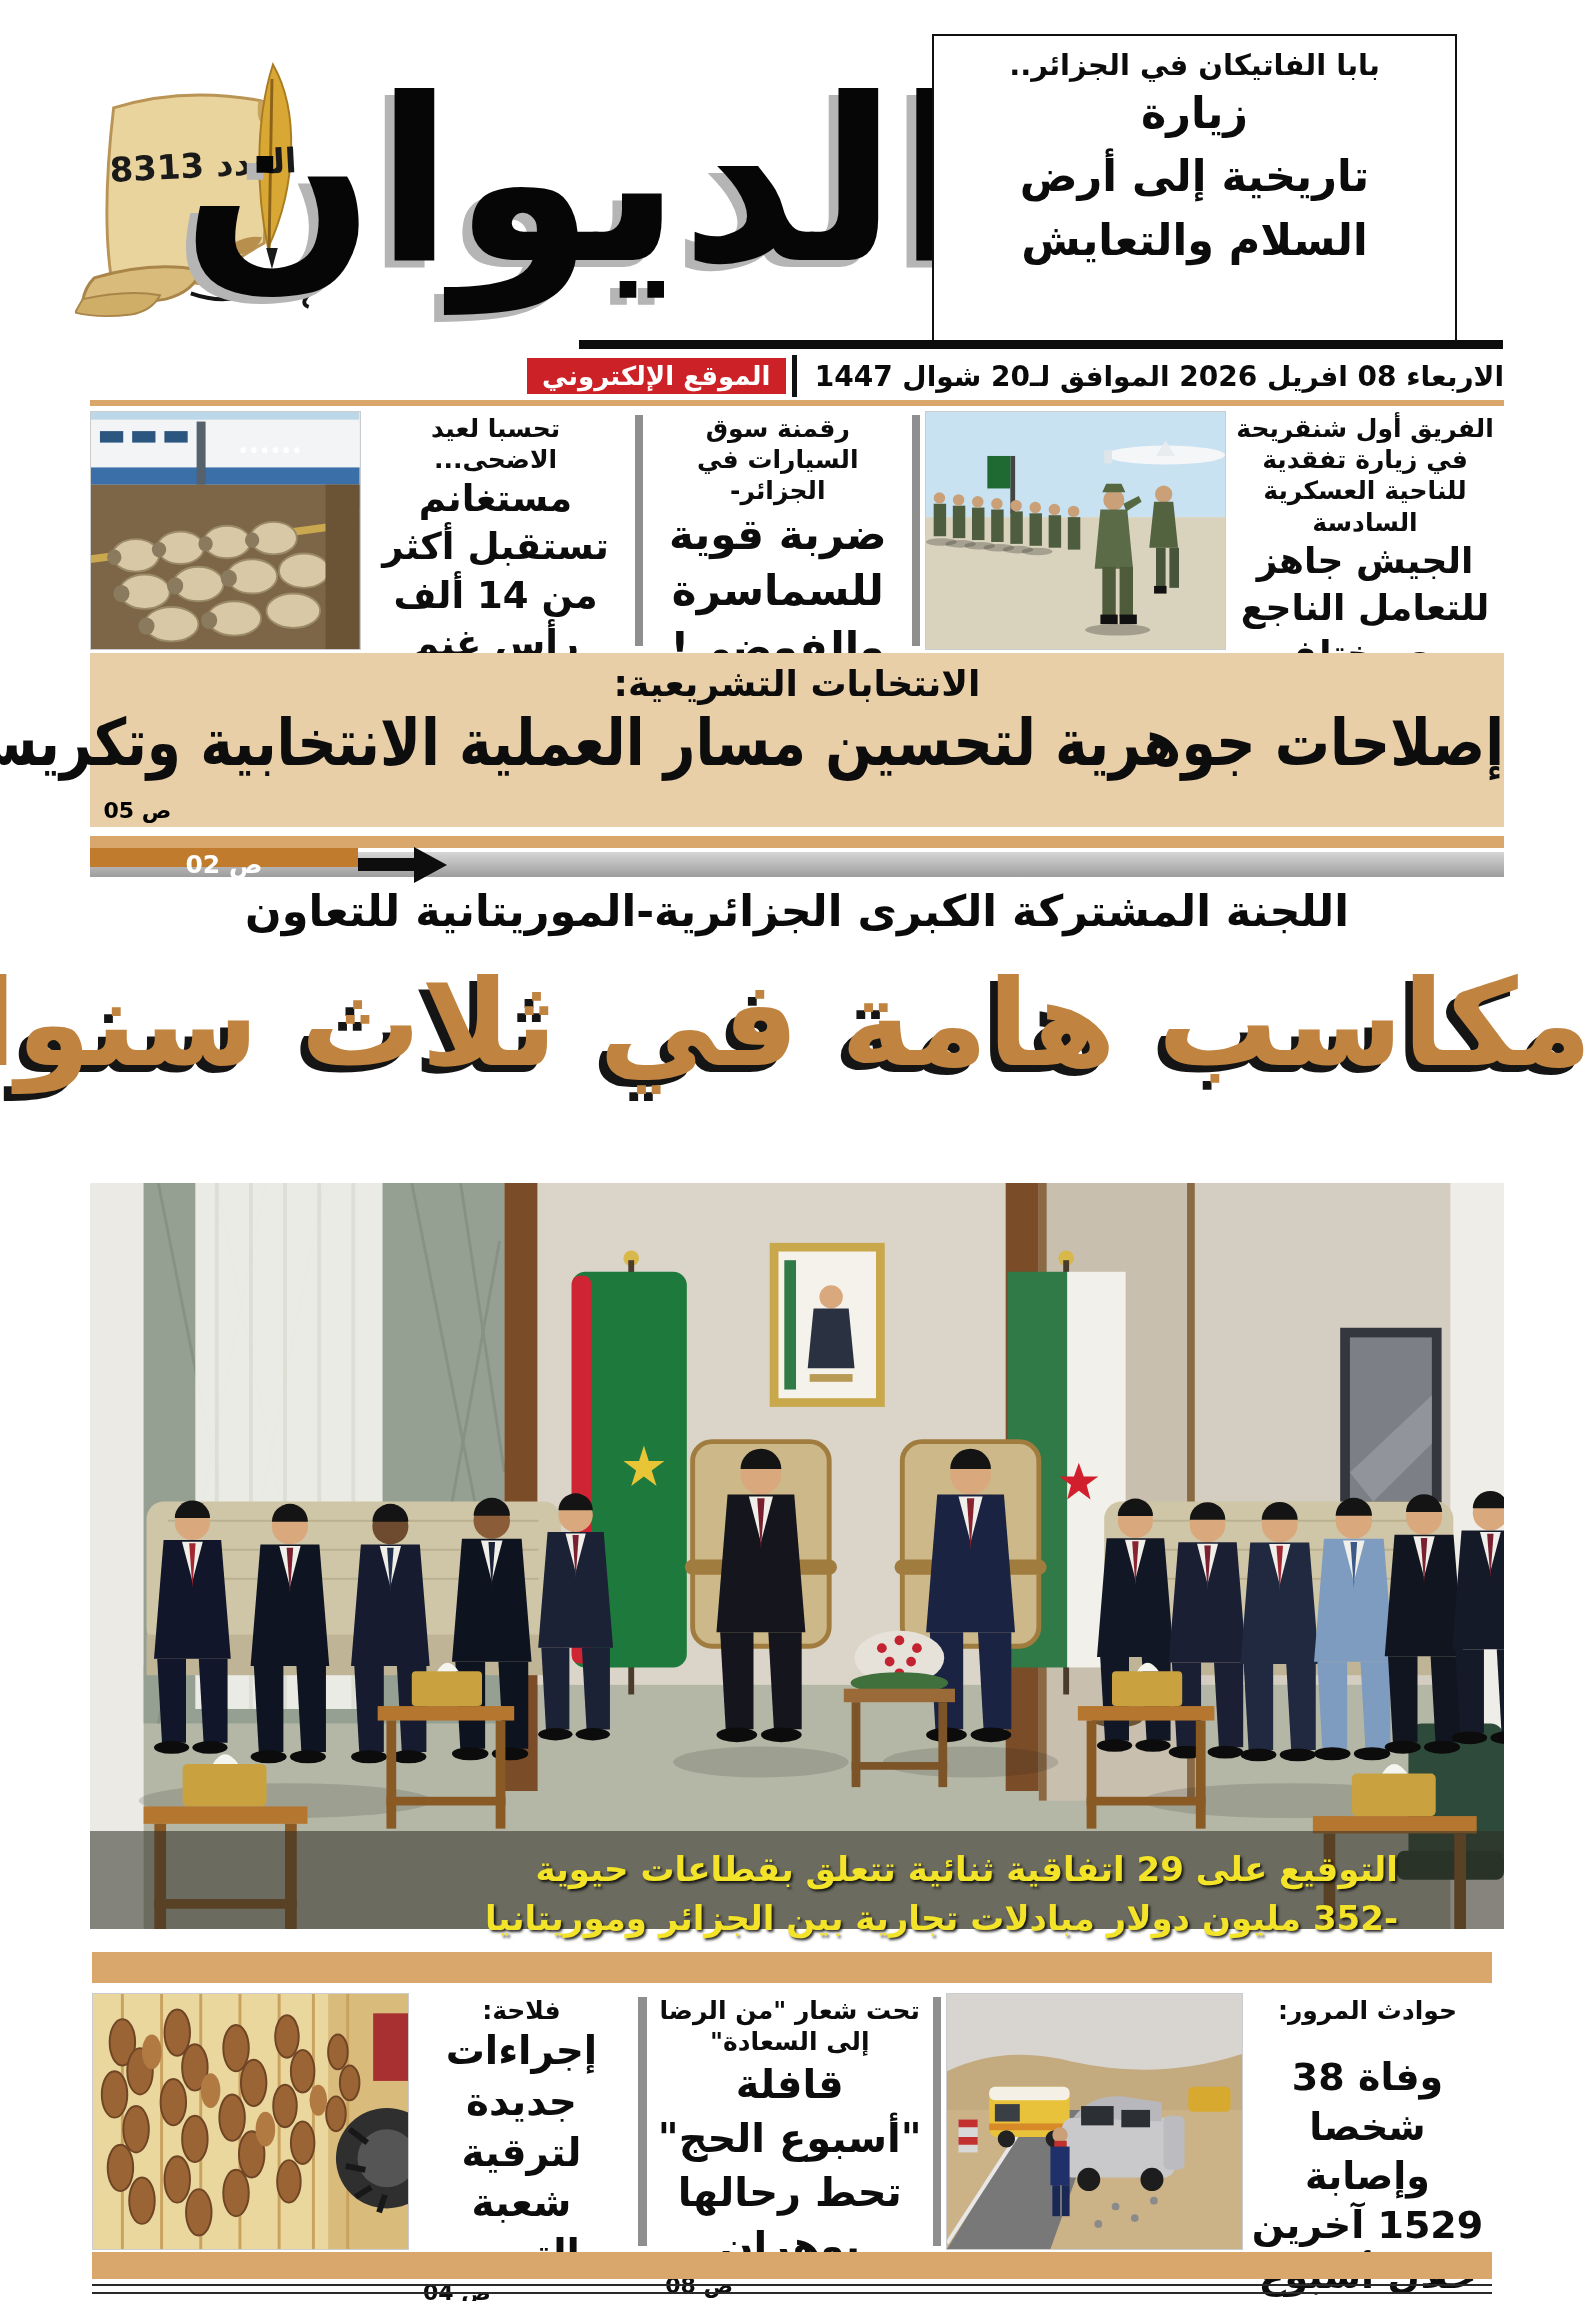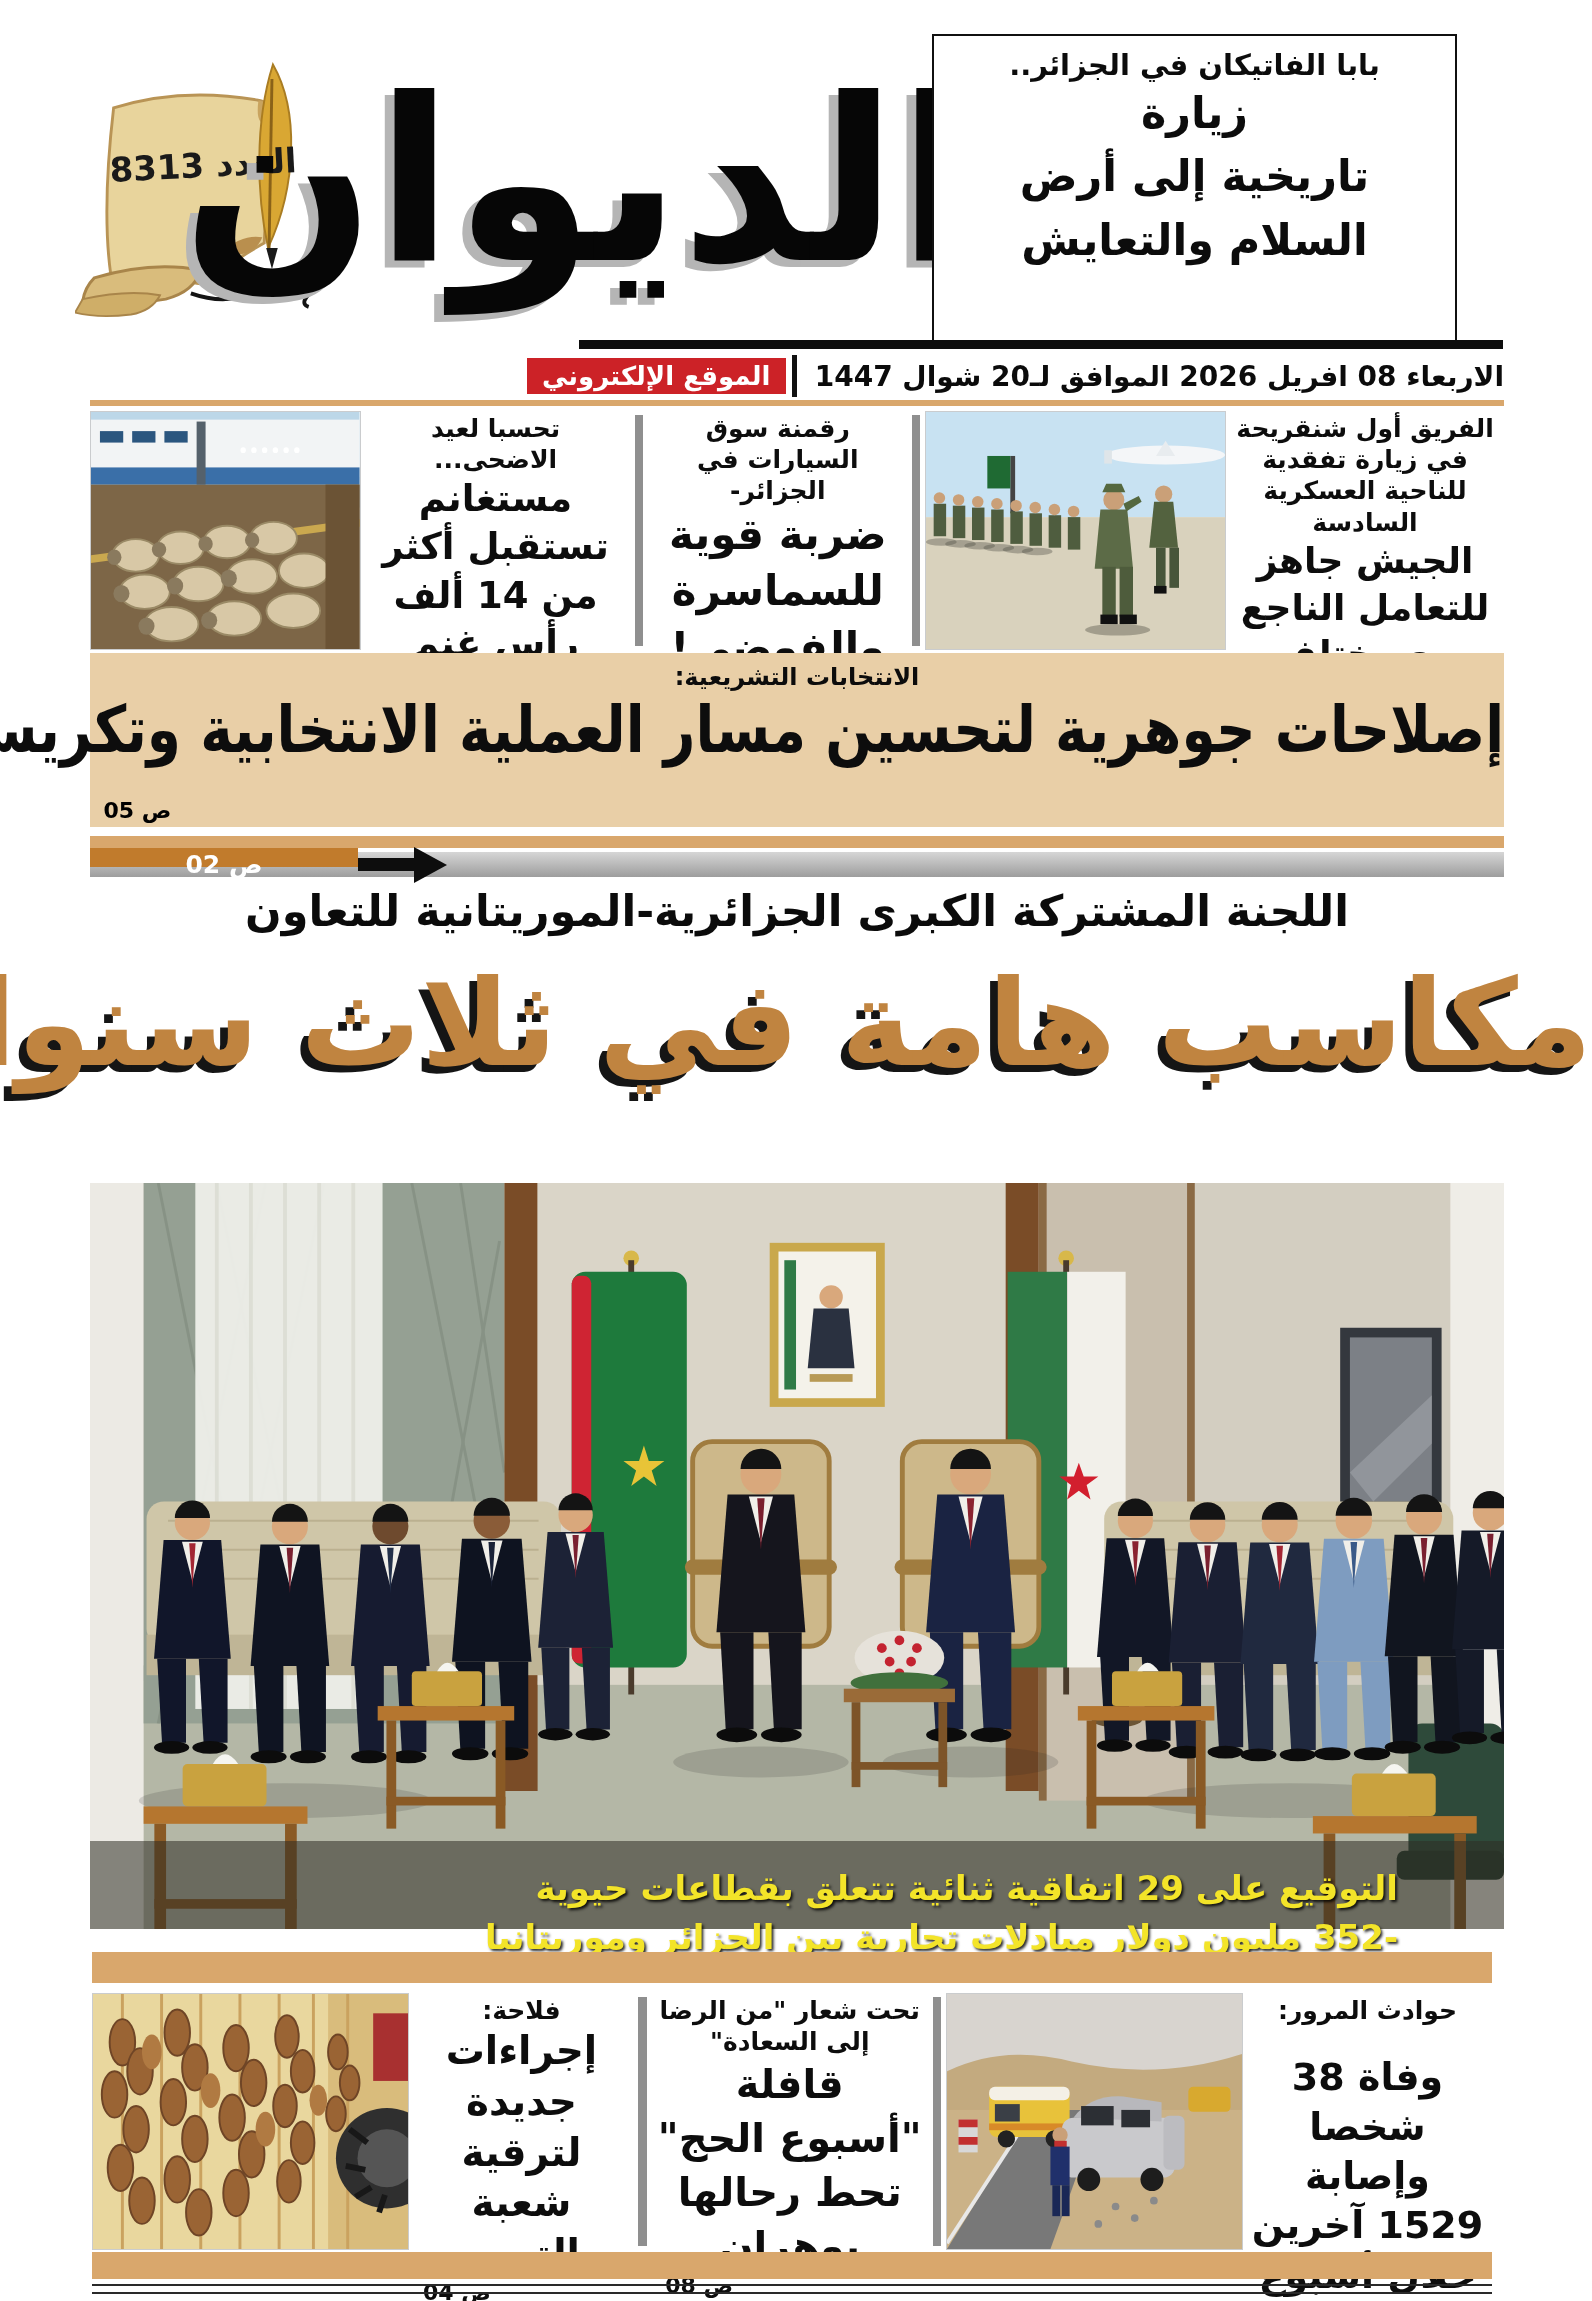--- a/index.html
+++ b/index.html
@@ -36,21 +36,21 @@
   .tz-text{display:flex;flex-direction:column;text-align:center;box-sizing:border-box;padding:1.9px 5.8px;}
   .tz-kicker{font-size:25px;font-weight:bold;color:#0d0d0d;line-height:1.25;}
   .tz-head{font-size:37px;font-weight:bold;color:#0d0d0d;line-height:1.3;margin:auto 0;}
   .tz-page{font-size:22px;font-weight:bold;color:#0d0d0d;align-self:flex-end;padding:0 7.7px 1.9px;}
   .tz-div{width:8.7px;background:#8f8f8f;margin:3.9px 4.8px;}
   .tz-img{border:1px solid #caccce;box-sizing:border-box;}
   .tz-img svg{display:block;width:100%;height:100%;}
 
   
   .banner{left:90px;top:653px;width:1414px;height:174px;background:#e9cfa7;text-align:center;}
-  .banner-kicker{margin-top:9.7px;font-size:24px;font-weight:bold;color:#0c0c0c;}
+  .banner-kicker{margin-top:9.7px;font-size:36px;font-weight:bold;color:#0c0c0c;}
   .banner-head{display:inline-block;margin-top:7.7px;font-size:55px;font-weight:bold;color:#0d0d0d;
                transform:scaleY(1.18);white-space:nowrap;}
   .banner-page{position:absolute;left:13.5px;bottom:3.9px;font-size:22px;font-weight:bold;}
 
   
   .ptr-tan{left:90px;top:836px;width:1414px;height:11.6px;background:#d9a76c;}
   .ptr-gray{left:90px;top:852px;width:1414px;height:25px;background:linear-gradient(#d6d6d6,#9d9d9d);}
   .ptr-box{left:90px;top:848px;width:268px;height:19px;background:#c17b2c;color:#fff;
            text-align:center;line-height:34px;font-size:25px;font-weight:bold;}
   .ptr-stem{left:358px;top:858px;width:56px;height:12.6px;background:#0d0d0d;}
@@ -58,23 +58,23 @@
             border-bottom:18.3px solid transparent;border-right:0;border-left:33px solid #0d0d0d;}
 
   
   .lead-kicker{left:90px;top:886px;width:1414px;text-align:center;font-size:43px;font-weight:bold;color:#0b0b0b;}
   .lead-head{left:0;top:954px;width:1592px;text-align:center;font-size:120px;font-weight:bold;
              color:#c08440;text-shadow:-7.7px 6.8px 0 #151515;white-space:nowrap;}
 
   
   .photo{left:90px;top:1183px;width:1414px;height:746px;background:#cfc9be;}
   .photo svg{display:block;width:100%;height:100%;}
-  .caption{position:absolute;left:0;bottom:0;width:100%;height:88px;
+  .caption{position:absolute;left:0;bottom:0;width:100%;height:98px;
            background:rgba(48,45,36,.55);text-align:right;box-sizing:border-box;
-           padding:23px 106px 0 39px;}
+           padding:14px 106px 0 39px;}
   .cap-line{font-size:34px;font-weight:bold;color:#f3e429;line-height:1.45;
             text-shadow:1.9px 1.9px 2.9px rgba(0,0,0,.85);}
 
   
   .tanbar-a{left:92px;top:1952px;width:1400px;height:31px;background:#d9a76c;}
   .tanbar-b{left:92px;top:2252px;width:1400px;height:27px;background:#d9a76c;}
   .dbl-line{left:92px;top:2284px;width:1400px;height:9.7px;border-top:2.9px solid #2a2a2a;
             border-bottom:2.9px solid #2a2a2a;box-sizing:border-box;}
 
   

